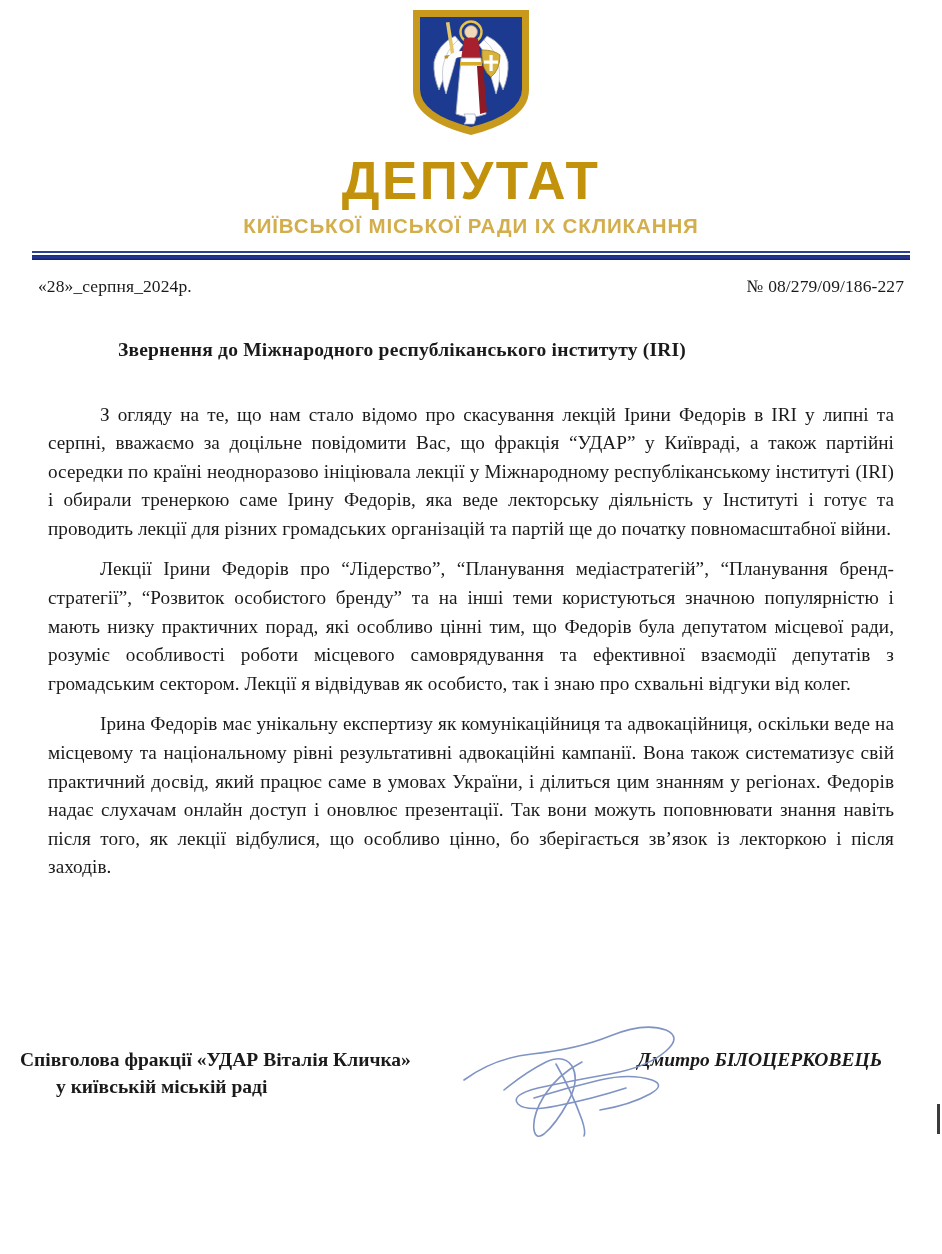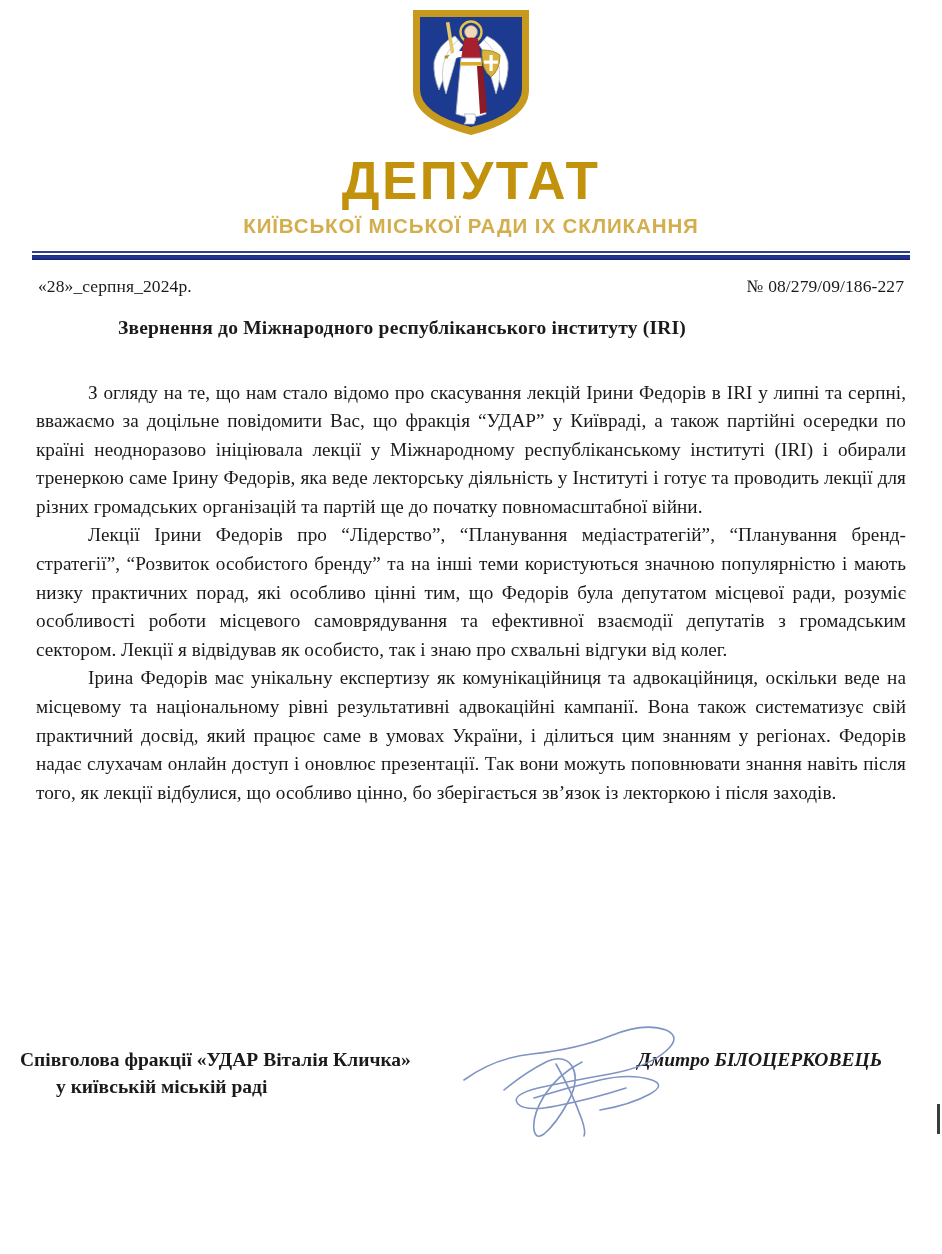--- a/index.html
+++ b/index.html
@@ -77,32 +77,32 @@
     align-items: baseline;
     margin: 16px 38px 0 38px;
     font-size: 17.5px;
     letter-spacing: 0.1px;
   }
   .meta-date { white-space: pre; text-align: right; }
   .meta-ref  { white-space: pre; }
 
   
   .subject {
-    margin: 20px 0 0 118px;
+    margin: 42px 0 0 118px;
     font-size: 19.5px;
     font-weight: bold;
     letter-spacing: 0.2px;
   }
 
   
   .body-text {
     margin: 40px 36px 0 36px;
   }
   .body-text p {
-    margin: 0;
+    margin: 12px;
     text-align: justify;
     text-indent: 52px;
     font-size: 19.2px;
     line-height: 28.6px;
     letter-spacing: 0.05px;
     hyphens: manual;
   }
 
   
   .signature {

